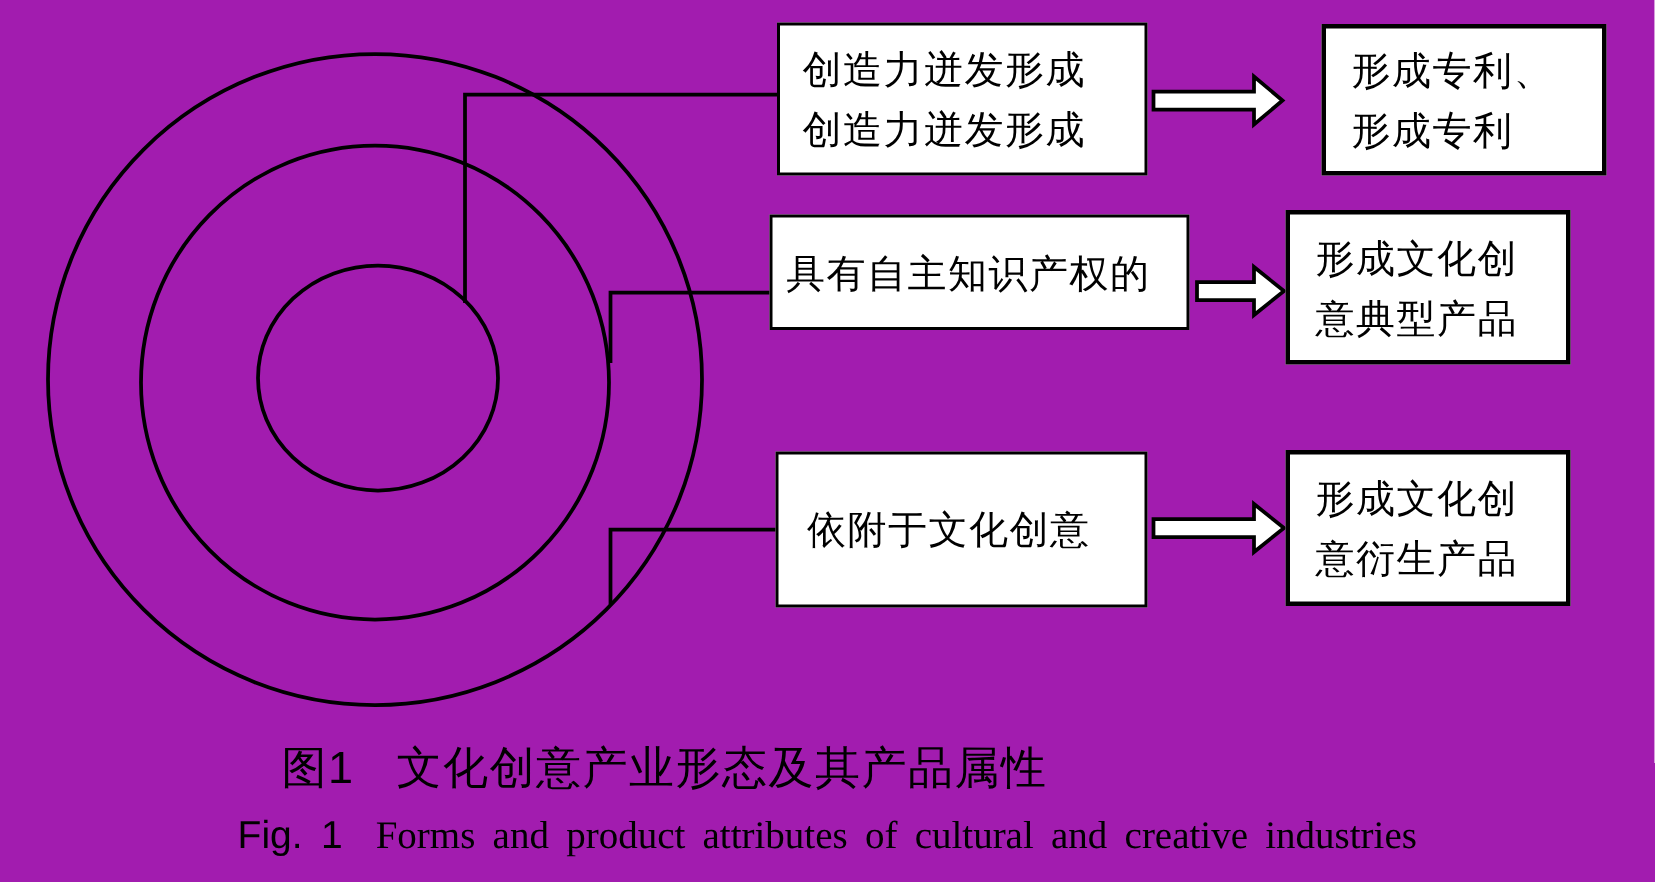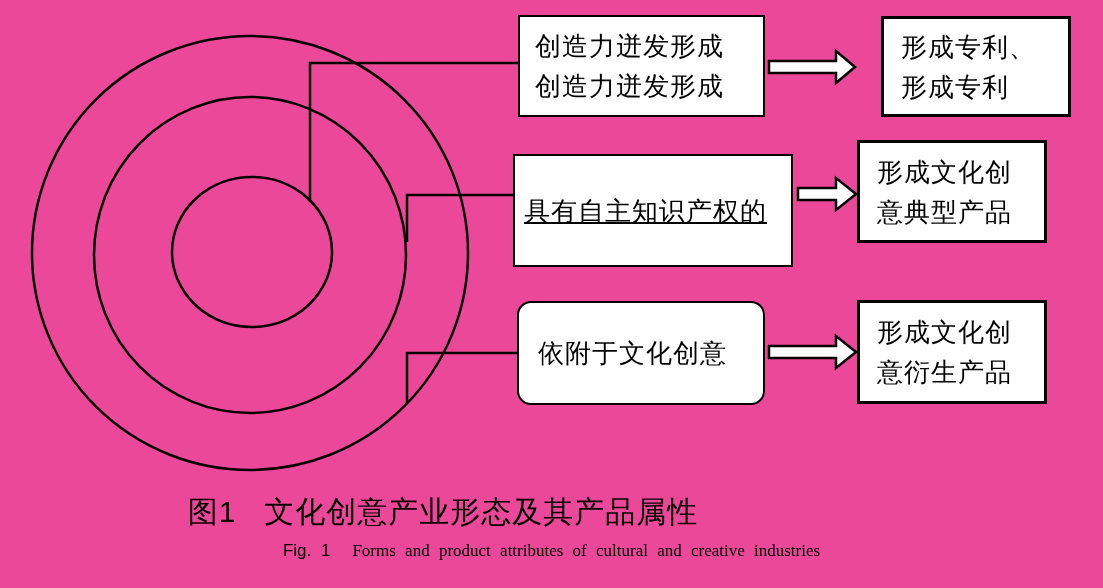--- a/index.html
+++ b/index.html
@@ -1,20 +1,20 @@
 <!DOCTYPE html>
 <html><head>
 <meta charset="utf-8">
 <style>
   html,body{margin:0;padding:0;background:#ffffff;}
   .page{
     position:relative;
     width:1103px;
     height:588px;
-    background:#ec4899;
+    background:#a21caf;
     font-family:"Liberation Sans","DejaVu Sans",sans-serif;
     overflow:hidden;
   }
   svg.diagram{position:absolute;left:0;top:0;}
   .box{
     position:absolute;
     box-sizing:border-box;
     background:#ffffff;
     display:flex;
     flex-direction:column;
@@ -34,21 +34,21 @@
     font-weight:normal;
     font-size:30px;
     color:#000;
     letter-spacing:1px;
   }
   .caption-zh .gap{display:inline-block;width:28px;}
   .caption-en{
     position:absolute;
     left:0;top:541px;width:1103px;
     text-align:center;
-    font-size:17px;
+    font-size:26px;
     color:#000;
     font-family:"Liberation Serif","DejaVu Serif",serif;
     word-spacing:5px;
   }
   .caption-en .fig-prefix{
     font-family:"Liberation Sans","DejaVu Sans",sans-serif;
     margin-right:22px;
   }
 </style>
 </head>
@@ -76,29 +76,29 @@
 
   <div class="box left-box" style="left:518px;top:15px;width:247px;height:102px;padding-left:15px;">
     <div>创造力迸发形成</div>
     <div>创造力迸发形成</div>
   </div>
   <div class="box right-box" style="left:857px;top:16px;width:190px;height:101px;padding-left:17px;margin-left:24px;">
     <div>形成专利、</div>
     <div>形成专利</div>
   </div>
 
-  <div class="box left-box" style="left:513px;top:154px;width:280px;height:113px;padding-left:9px;text-decoration:underline;">
+  <div class="box left-box" style="left:513px;top:143px;width:280px;height:77px;padding-left:9px;">
     <div>具有自主知识产权的</div>
   </div>
   <div class="box right-box" style="left:857px;top:140px;width:190px;height:103px;padding-left:17px;">
     <div>形成文化创</div>
     <div>意典型产品</div>
   </div>
 
-  <div class="box left-box" style="left:517px;top:301px;width:248px;height:104px;padding-left:19px;border-radius:14px;">
+  <div class="box left-box" style="left:517px;top:301px;width:248px;height:104px;padding-left:19px;">
     <div>依附于文化创意</div>
   </div>
   <div class="box right-box" style="left:857px;top:300px;width:190px;height:104px;padding-left:17px;">
     <div>形成文化创</div>
     <div>意衍生产品</div>
   </div>
 
   <div class="caption-zh">
     <span>图1</span><span class="gap"></span><span>文化创意产业形态及其产品属性</span>
   </div>

